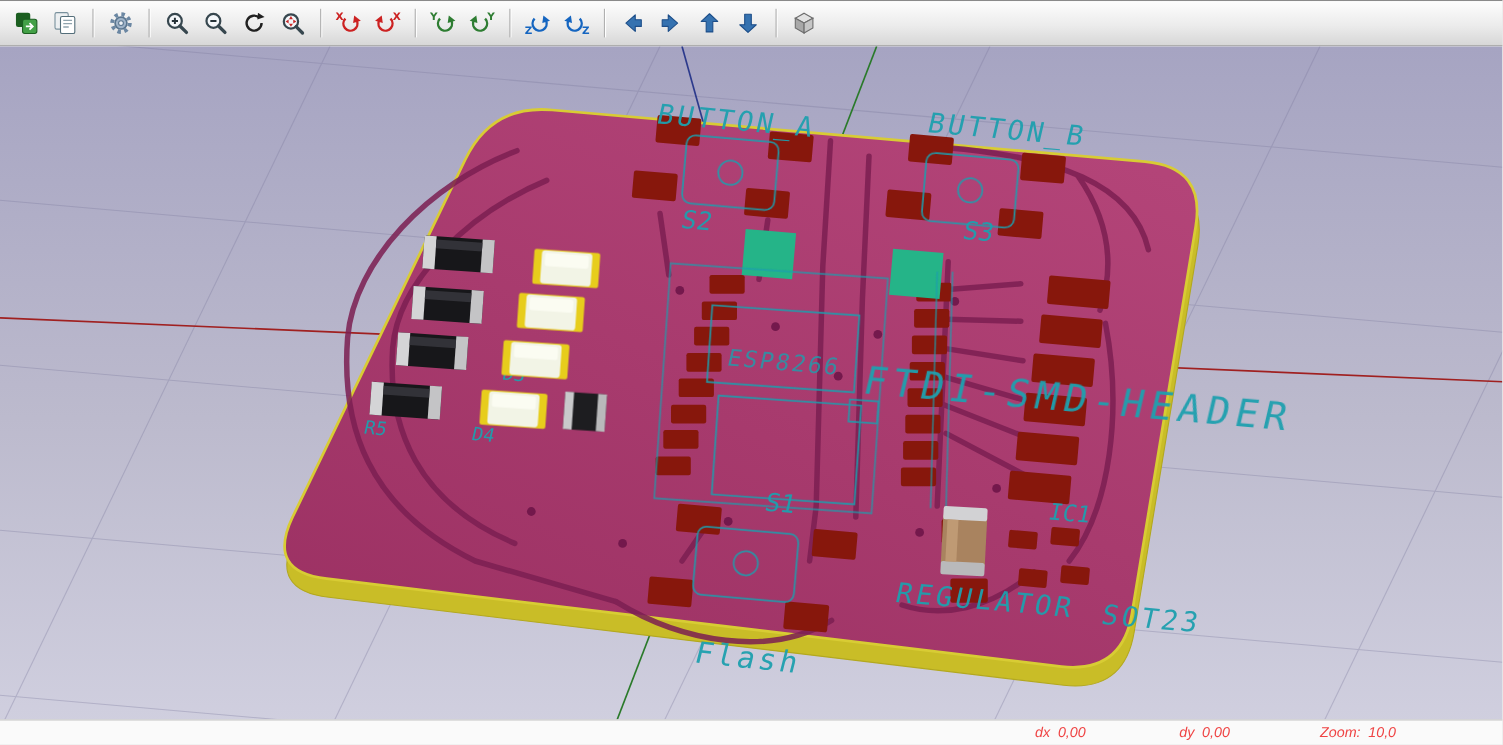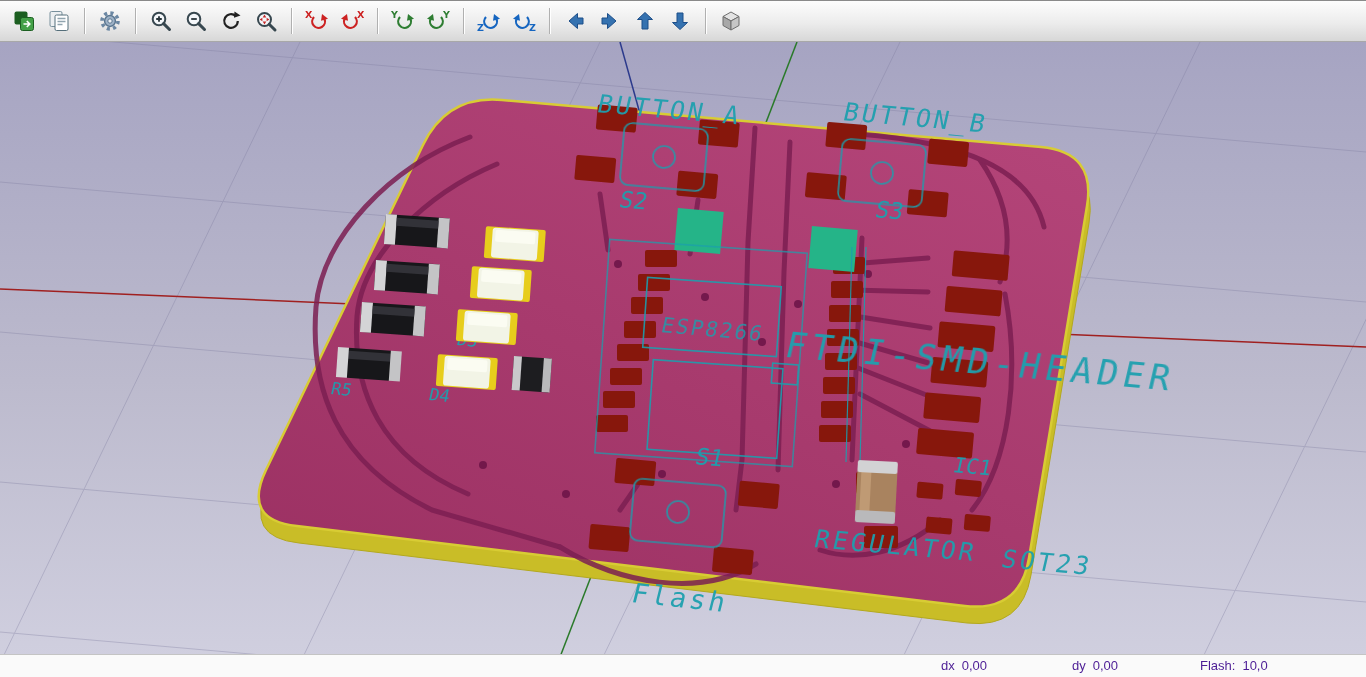--- a/index.html
+++ b/index.html
@@ -10,21 +10,21 @@
            background:linear-gradient(#fdfdfd,#ececec 55%,#d7d7d7);border-bottom:1px solid #a8a8a8;}
   .tb-btn{width:32px;height:30px;display:flex;align-items:center;justify-content:center;border-radius:3px;}
   .tb-btn svg{display:block;}
   .tb-sep{width:1px;height:26px;background:#b0b0b0;box-shadow:1px 0 0 #ffffff;margin:0 6px;}
   
   .viewport{position:relative;flex:1;overflow:hidden;}
   .viewport svg{display:block;}
   .silk{fill:#1d9fae;fill-opacity:.95;font-family:"DejaVu Sans Mono",monospace;}
   
   .statusbar{height:22px;min-height:22px;background:#fafafa;border-top:1px solid #c4c4c4;position:relative;
-             font-size:13px;color:#4c1d95;}
+             font-size:13px;color:#ef4444;font-style:italic;}
   .status-field{position:absolute;top:3px;display:flex;gap:7px;white-space:nowrap;}
 </style>
 </head>
 <body>
 
 <div class="window">
 
   <div class="toolbar">
 
     <div class="tb-btn" title="reload-board">
@@ -415,18 +415,18 @@
   <div class="statusbar">
     <div class="status-field" style="left:941px">
       <span>dx</span>
       <span>0,00</span>
     </div>
     <div class="status-field" style="left:1072px">
       <span>dy</span>
       <span>0,00</span>
     </div>
     <div class="status-field" style="left:1200px">
-      <span>Flash:</span>
+      <span>Zoom:</span>
       <span>10,0</span>
     </div>
   </div>
 
 </div>
 
 </body></html>

